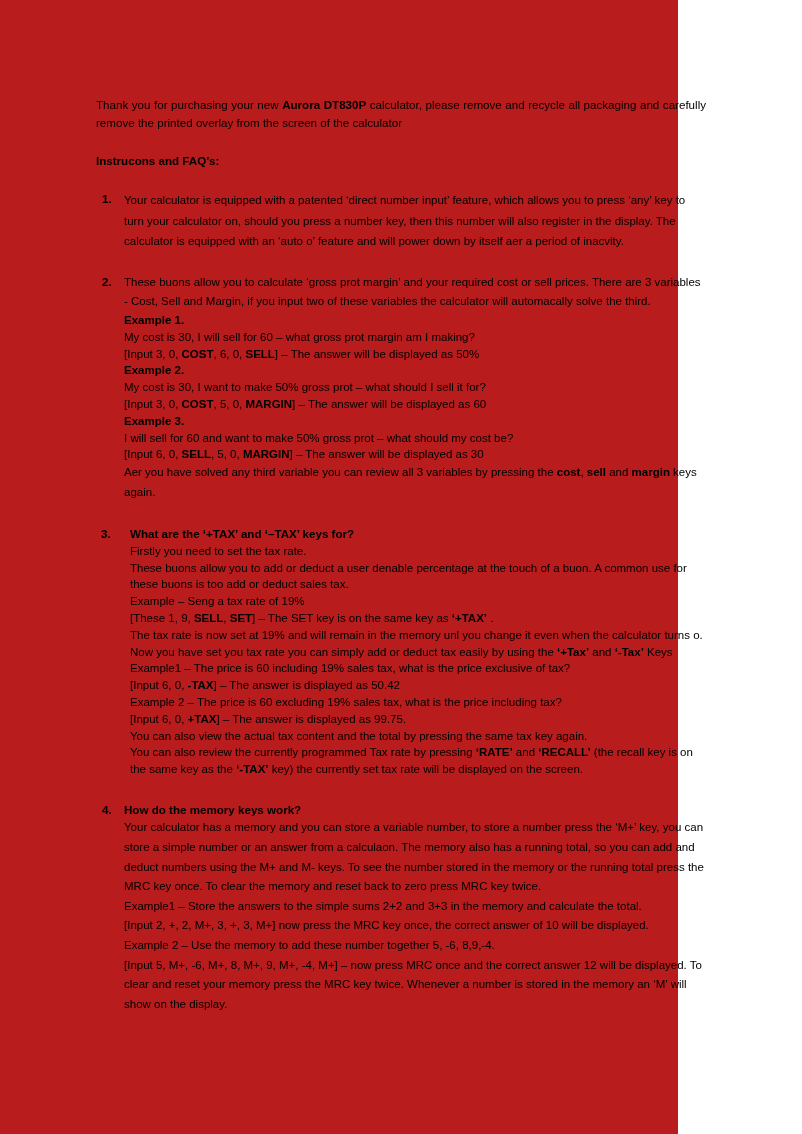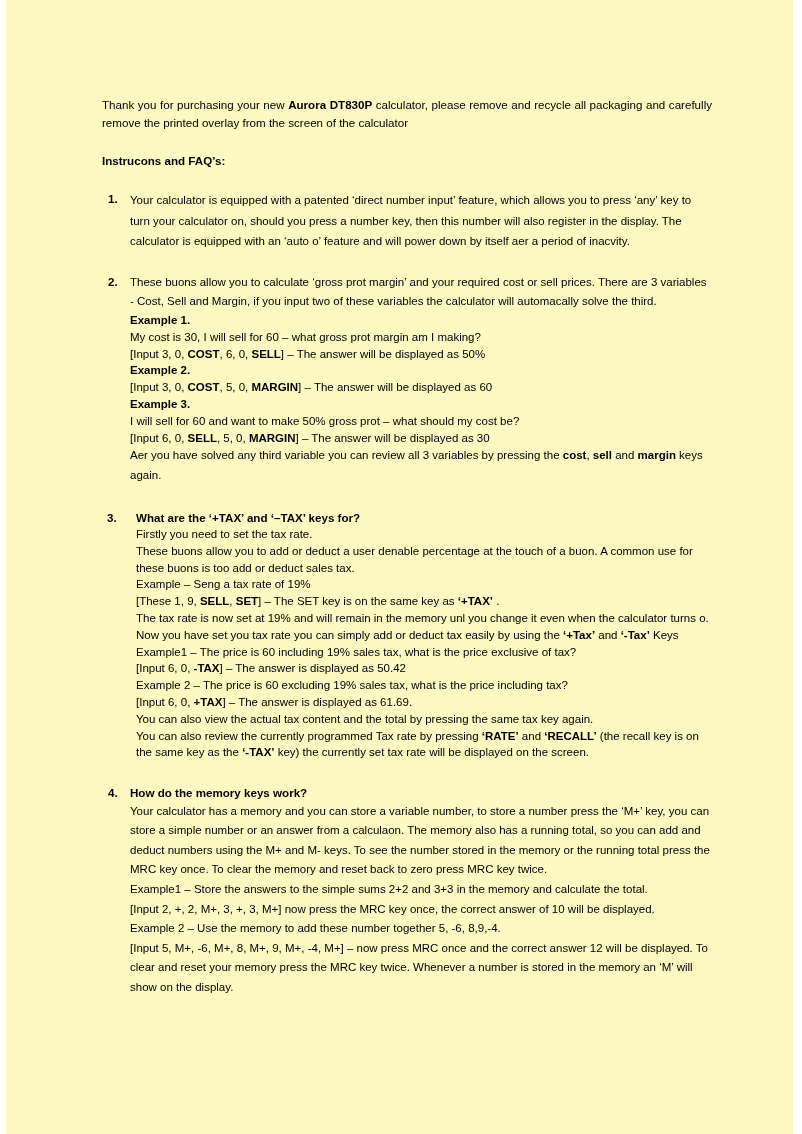--- a/index.html
+++ b/index.html
@@ -13,24 +13,23 @@
     height: 1134px;
     font-family: "Liberation Sans", sans-serif;
     color: #000000;
     position: relative;
     overflow: hidden;
   }
 
   .page {
     position: absolute;
     left: 0; top: 0;
-    width: 787px;
+    width: 678px;
     height: 1134px;
-    background: #fef9c3;
-    margin-left: 6px;
+    background: #b91c1c;
   }
 
   .content {
     position: absolute;
     left: 96px;
     top: 96px;
     width: 610px;
   }
 
   p, div.line {
@@ -116,20 +115,21 @@
       <div class="body-text semiloose">These buons allow you to calculate ‘gross prot margin’ and your required cost or sell prices. There are 3 variables - Cost, Sell and Margin, if you input two of these variables the calculator will automacally solve the third.</div>
 
       <div class="body-text tight">
         <div><b>Example 1.</b></div>
         <div>My cost is 30, I will sell for 60 – what gross prot margin am I making?</div>
         <div><span>[Input 3, 0, </span><b>COST</b><span>, 6, 0, </span><b>SELL</b><span>] – The answer will be displayed as 50%</span></div>
       </div>
 
       <div class="body-text tight">
         <div><b>Example 2.</b></div>
+        <div>My cost is 30, I want to make 50% gross prot – what should I sell it for?</div>
         <div><span>[Input 3, 0, </span><b>COST</b><span>, 5, 0, </span><b>MARGIN</b><span>] – The answer will be displayed as 60</span></div>
       </div>
 
       <div class="body-text tight">
         <div><b>Example 3.</b></div>
         <div>I will sell for 60 and want to make 50% gross prot – what should my cost be?</div>
         <div><span>[Input 6, 0, </span><b>SELL</b><span>, 5, 0, </span><b>MARGIN</b><span>] – The answer will be displayed as 30</span></div>
       </div>
 
       <div class="body-text semiloose"><span>Aer you have solved any third variable you can review all 3 variables by pressing the </span><b>cost</b><span>, </span><b>sell</b><span> and </span><b>margin</b><span> keys again.</span></div>
@@ -141,21 +141,21 @@
       <span class="num">3.</span>
       <div class="item-head">What are the ‘+TAX’ and ‘–TAX’ keys for?</div>
       <div class="body-text tight">Firstly you need to set the tax rate.</div>
       <div class="body-text tight">These buons allow you to add or deduct a user denable percentage at the touch of a buon. A common use for these buons is too add or deduct sales tax.</div>
       <div class="body-text tight">Example – Seng a tax rate of 19%</div>
       <div class="body-text tight"><span>[These 1, 9, </span><b>SELL</b><span>, </span><b>SET</b><span>] – The SET key is on the same key as </span><b>‘+TAX’</b><span> .</span></div>
       <div class="body-text tight"><span>The tax rate is now set at 19% and will remain in the memory unl you change it even when the calculator turns o. Now you have set you tax rate you can simply add or deduct tax easily by using the </span><b>‘+Tax’</b><span> and </span><b>‘-Tax’</b><span> Keys</span></div>
       <div class="body-text tight">Example1 – The price is 60 including 19% sales tax, what is the price exclusive of tax?</div>
       <div class="body-text tight"><span>[Input 6, 0, </span><b>-TAX</b><span>] – The answer is displayed as 50.42</span></div>
       <div class="body-text tight">Example 2 – The price is 60 excluding 19% sales tax, what is the price including tax?</div>
-      <div class="body-text tight"><span>[Input 6, 0, </span><b>+TAX</b><span>] – The answer is displayed as 61.69.</span></div>
+      <div class="body-text tight"><span>[Input 6, 0, </span><b>+TAX</b><span>] – The answer is displayed as 99.75.</span></div>
       <div class="body-text tight">You can also view the actual tax content and the total by pressing the same tax key again.</div>
       <div class="body-text tight"><span>You can also review the currently programmed Tax rate by pressing </span><b>‘RATE’</b><span> and </span><b>‘RECALL’</b><span> (the recall key is on the same key as the </span><b>‘-TAX’</b><span> key) the currently set tax rate will be displayed on the screen.</span></div>
     </div>
 
     <div class="spacer-lg"></div>
 
     <div class="item">
       <span class="num">4.</span>
       <div class="item-head">How do the memory keys work?</div>
       <div class="body-text semiloose">Your calculator has a memory and you can store a variable number, to store a number press the ‘M+’ key, you can store a simple number or an answer from a calculaon. The memory also has a running total, so you can add and deduct numbers using the M+ and M- keys. To see the number stored in the memory or the running total press the MRC key once. To clear the memory and reset back to zero press MRC key twice.</div>

